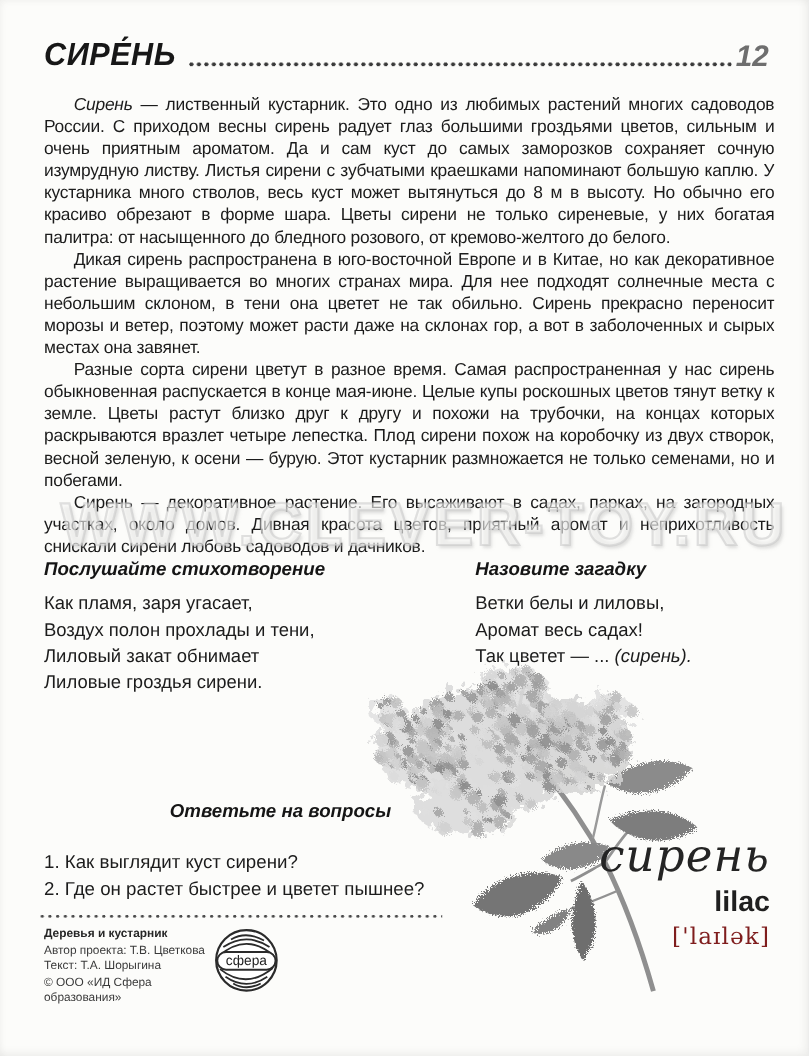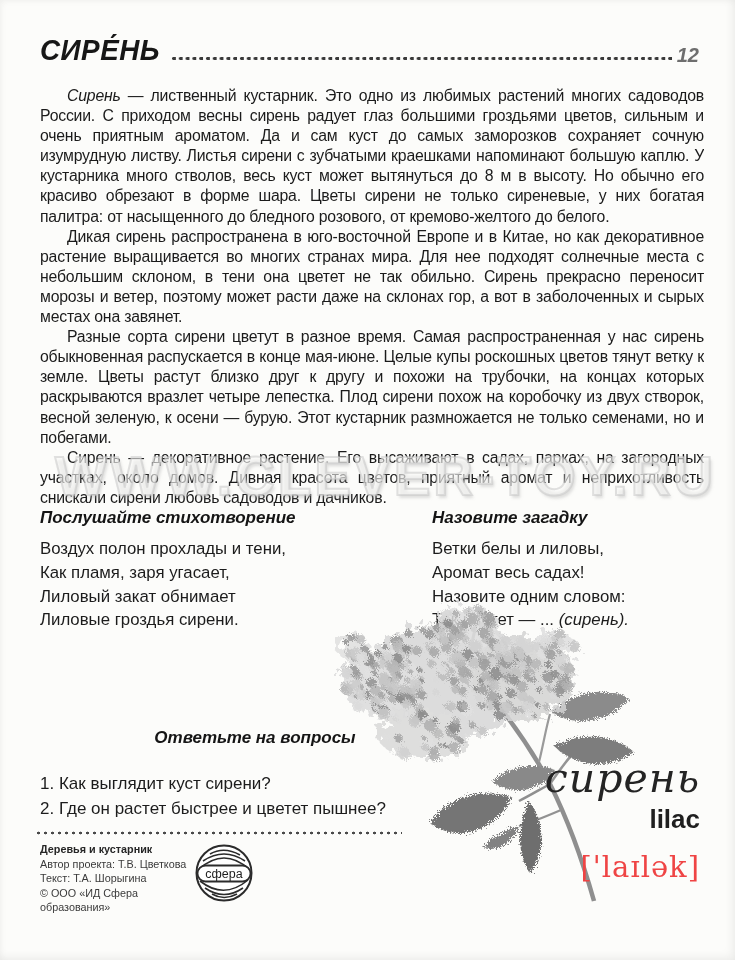--- a/index.html
+++ b/index.html
@@ -16,21 +16,21 @@
   .title-row { position:absolute; top:34px; left:40px; right:36px; display:flex; align-items:flex-end; }
   .title {
     font-style:italic; font-weight:700; font-size:29px; letter-spacing:0.5px;
     color:#171717; transform:scaleX(0.96); transform-origin:left bottom; white-space:nowrap;
   }
   .leader {
     flex:1; height:5px; margin:0 4px 6px 6px;
     background-image: radial-gradient(circle at 3px 2.5px, #3a3a3a 1.7px, transparent 2px);
     background-size:6.8px 5px; background-repeat:repeat-x;
   }
-  .pagenum { font-style:italic; font-weight:700; font-size:20px; color:#6e6e6e; }
+  .pagenum { font-style:italic; font-weight:700; font-size:27px; color:#6e6e6e; }
 
   
   .body-text {
     position:absolute; top:86px; left:40px; width:664px; height:428px; overflow:hidden;
     font-size:15.8px; line-height:20.1px; letter-spacing:-0.2px; text-align:justify; color:#1b1b1b;
   }
   .body-text p { text-indent:27px; }
   .body-text em { font-style:italic; }
 
   
@@ -69,21 +69,21 @@
   .footer-col { font-size:10.8px; line-height:14.6px; color:#3a3a3a; }
   .footer-col.first { width:152px; }
   .footer-col.second { width:156px; }
   .footer-series { font-weight:700; color:#262626; }
   .logo-wrap { margin-left:2px; margin-top:1px; }
 
   
   .lexeme { position:absolute; right:35px; top:756px; width:180px; text-align:right; z-index:3; }
   .lex-ru { font-family:"DejaVu Serif", serif; font-style:italic; font-size:41px; color:#242424; letter-spacing:1px; line-height:1.1; }
   .lex-en { font-family:"Liberation Sans", sans-serif; font-weight:700; font-size:26px; color:#1f1f1f; margin-top:4px; line-height:1.1; }
-  .lex-tr { font-family:"DejaVu Serif", serif; font-size:29px; color:#ef4444; margin-top:18px; line-height:1.1; letter-spacing:1px; }
+  .lex-tr { font-family:"DejaVu Serif", serif; font-size:21px; color:#7f1d1d; margin-top:6px; line-height:1.1; letter-spacing:1px; }
 </style>
 </head>
 <body>
 
 <div class="page">
 
   <div class="title-row">
     <span class="title">СИРЕ́НЬ</span>
     <span class="leader"></span>
     <span class="pagenum">12</span>
@@ -94,30 +94,29 @@
     <p>Дикая сирень распространена в юго-восточной Европе и в Китае, но как декоративное растение выращивается во многих странах мира. Для нее подходят солнечные места с небольшим склоном, в тени она цветет не так обильно. Сирень прекрасно переносит морозы и ветер, поэтому может расти даже на склонах гор, а вот в заболоченных и сырых местах она завянет.</p>
     <p>Разные сорта сирени цветут в разное время. Самая распространенная у нас сирень обыкновенная распускается в конце мая-июне. Целые купы роскошных цветов тянут ветку к земле. Цветы растут близко друг к другу и похожи на трубочки, на концах которых раскрываются вразлет четыре лепестка. Плод сирени похож на коробочку из двух створок, весной зеленую, к осени — бурую. Этот кустарник размножается не только семенами, но и побегами.</p>
     <p>Сирень — декоративное растение. Его высаживают в садах, парках, на загородных участках, около домов. Дивная красота цветов, приятный аромат и неприхотливость снискали сирени любовь садоводов и дачников.</p>
   </div>
 
   <div class="watermark">WWW.CLEVER-TOY.RU</div>
 
   <div class="twocol">
     <div class="col-poem">
       <div class="sec-heading">Послушайте стихотворение</div>
+      <div class="verse-line">Как пламя, заря угасает,</div>
       <div class="verse-line">Воздух полон прохлады и тени,</div>
-      <div class="verse-line">Как пламя, заря угасает,</div>
       <div class="verse-line">Лиловый закат обнимает</div>
       <div class="verse-line">Лиловые гроздья сирени.</div>
     </div>
     <div class="col-riddle">
       <div class="sec-heading">Назовите загадку</div>
       <div class="verse-line">Ветки белы и лиловы,</div>
       <div class="verse-line">Аромат весь садах!</div>
-      <div class="verse-line">Назовите одним словом:</div>
       <div class="verse-line"><span>Так цветет — ... </span><em>(сирень).</em></div>
     </div>
   </div>
 
   <svg class="photo" viewBox="0 0 336 312" aria-hidden="true">
     <defs>
       <filter id="blob" x="-30%" y="-30%" width="160%" height="160%">
         <feTurbulence type="fractalNoise" baseFrequency="0.14" numOctaves="3" result="n"></feTurbulence>
         <feDisplacementMap in="SourceGraphic" in2="n" scale="26"></feDisplacementMap>
       </filter>

